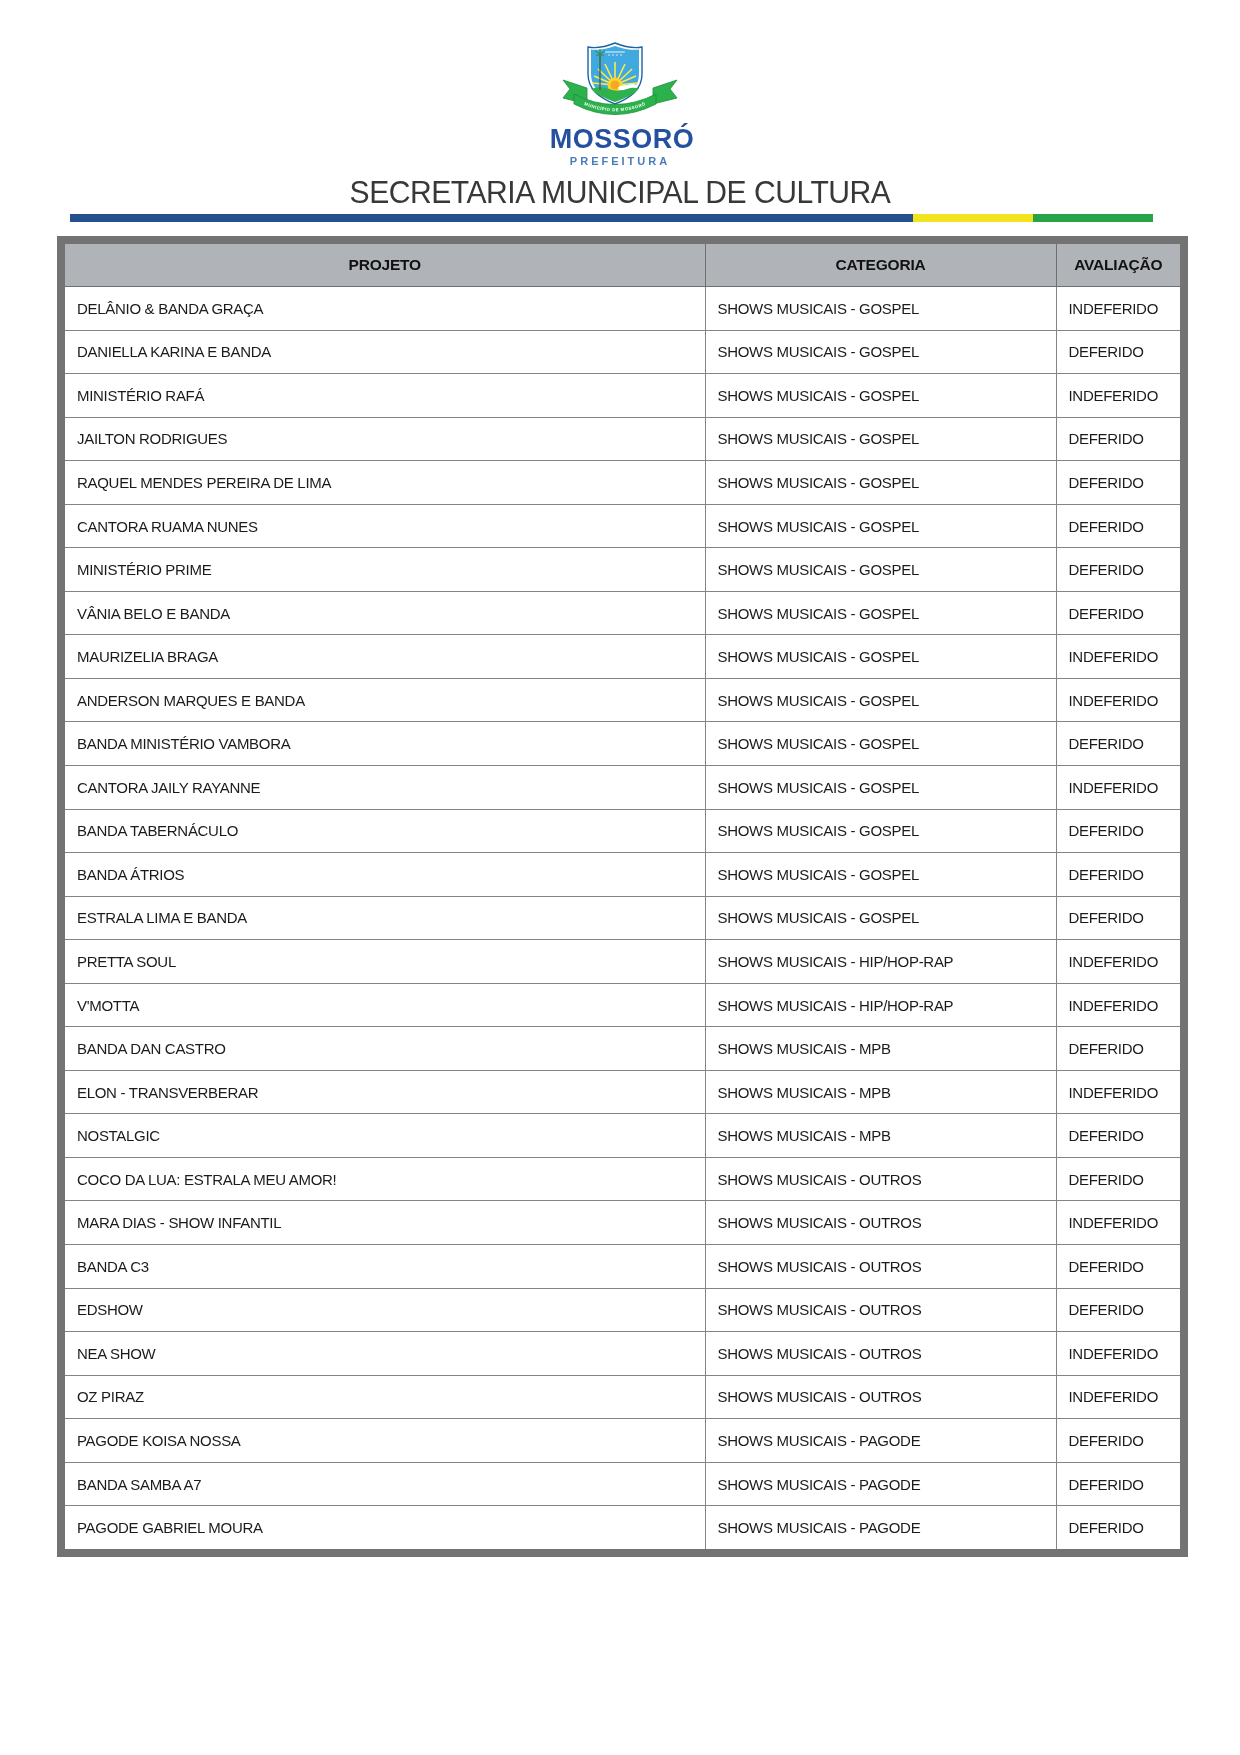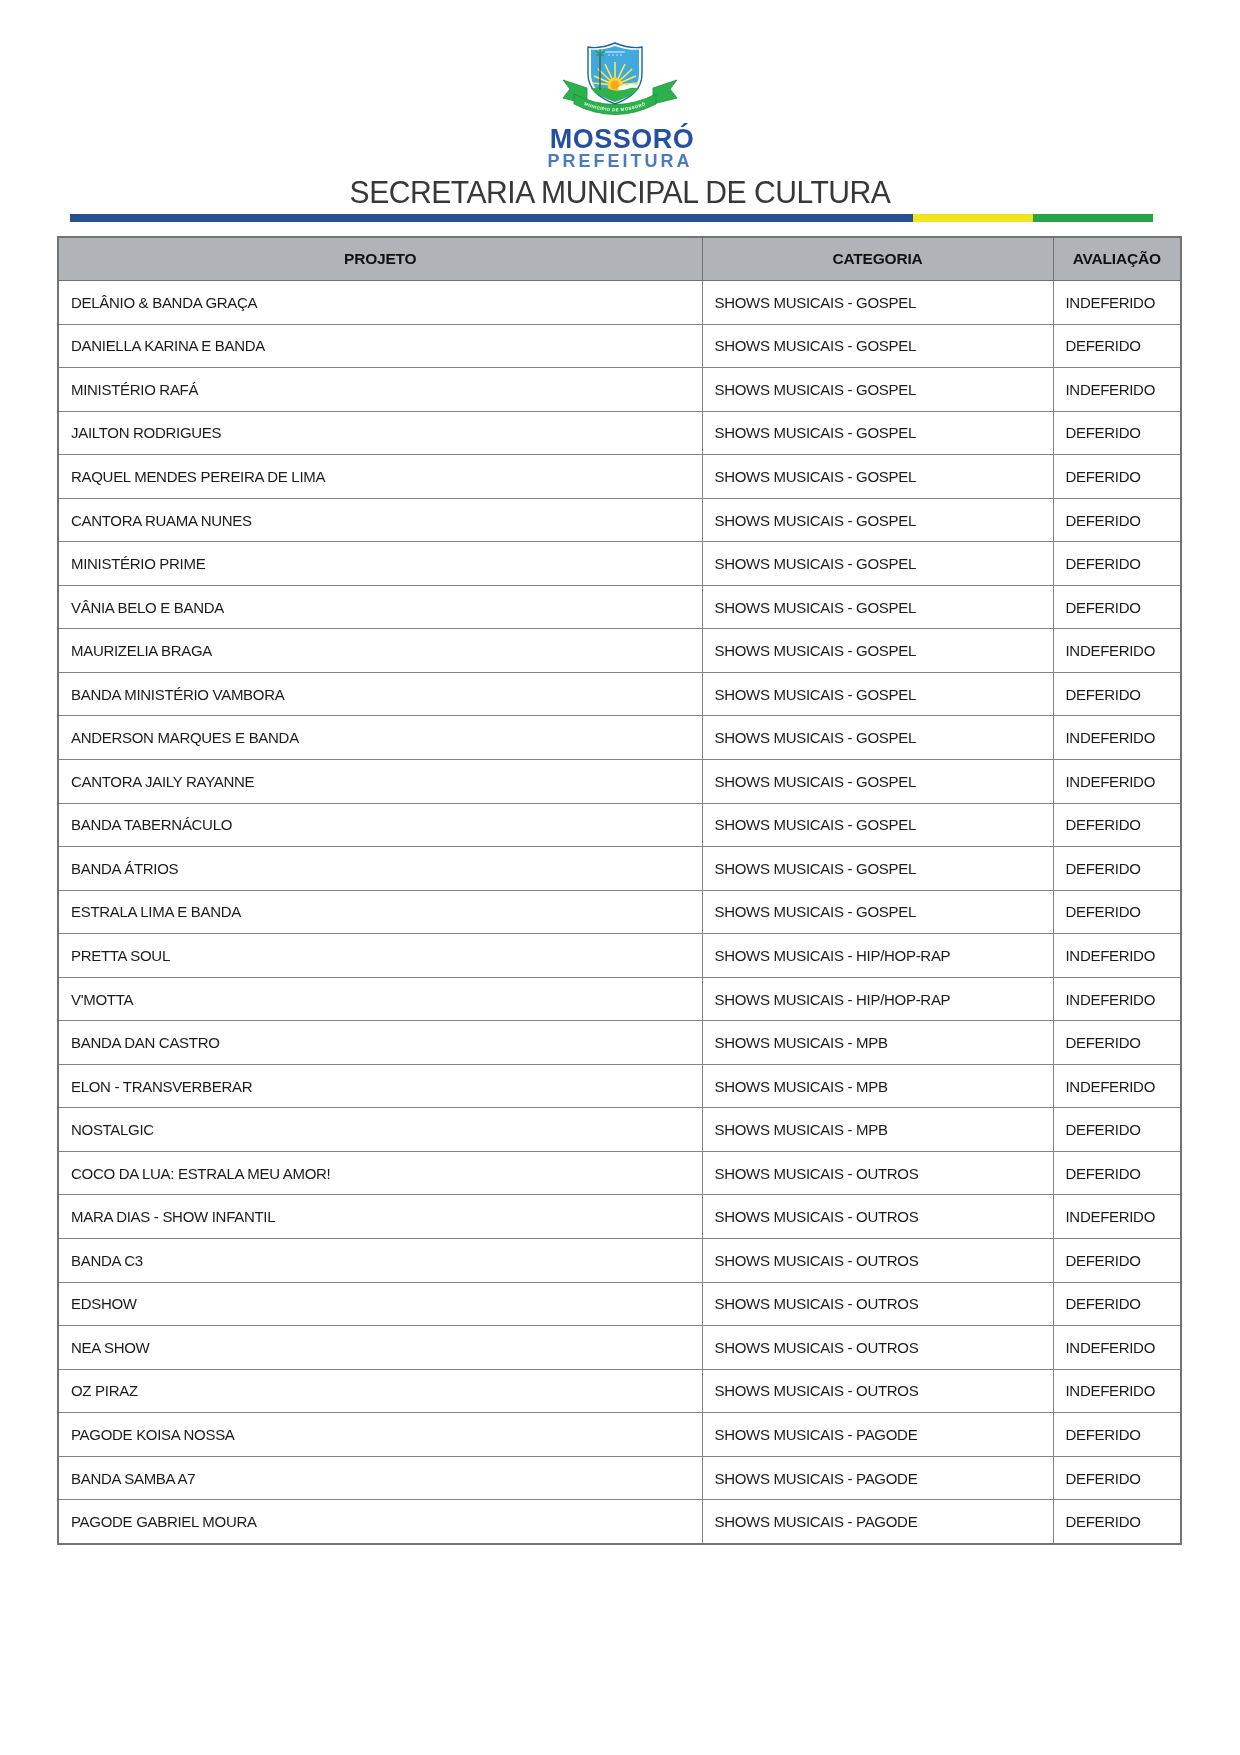--- a/index.html
+++ b/index.html
@@ -16,21 +16,21 @@
   }
   #wordmark{
     position:absolute;left:2px;top:125px;width:1240px;
     text-align:center;
     font-size:27px;font-weight:bold;letter-spacing:0.5px;
     color:#24509f;line-height:28px;
   }
   #subtitle{
     position:absolute;left:0;top:152px;width:1240px;
     text-align:center;
-    font-size:18px;font-weight:bold;letter-spacing:3px;
+    font-size:11px;font-weight:bold;letter-spacing:3px;
     color:#4a7cba;line-height:18px;
   }
   #page-title{
     position:absolute;left:0;top:174px;width:1240px;
     text-align:center;
     font-size:32px;font-weight:500;letter-spacing:-0.5px;
     color:#383838;line-height:36px;
     transform:scaleX(0.94);transform-origin:50% 50%;
     white-space:nowrap;
   }
@@ -58,21 +58,21 @@
   }
   #results-table td{
     border:1.4px solid #848484;
     height:42.55px;
     padding:0 0 0 12px;
     text-align:left;vertical-align:middle;
     letter-spacing:-0.3px;
     white-space:nowrap;overflow:hidden;
     background:#ffffff;
   }
-  #results-table{border:2px solid #737373;}
+  #results-table{border:8px solid #737373;}
   col.c-projeto{width:644px;}
   col.c-categoria{width:351px;}
   col.c-avaliacao{width:128px;}
 </style>
 </head>
 <body>
 
 <div id="page">
 
   <svg id="seal" viewBox="0 0 120 88" xmlns="http://www.w3.org/2000/svg" aria-hidden="true">
@@ -202,28 +202,28 @@
           <td>VÂNIA BELO E BANDA</td>
           <td>SHOWS MUSICAIS - GOSPEL</td>
           <td>DEFERIDO</td>
         </tr>
         <tr>
           <td>MAURIZELIA BRAGA</td>
           <td>SHOWS MUSICAIS - GOSPEL</td>
           <td>INDEFERIDO</td>
         </tr>
         <tr>
+          <td>ANDERSON MARQUES E BANDA</td>
+          <td>SHOWS MUSICAIS - GOSPEL</td>
+          <td>INDEFERIDO</td>
+        </tr>
+        <tr>
           <td>BANDA MINISTÉRIO VAMBORA</td>
           <td>SHOWS MUSICAIS - GOSPEL</td>
           <td>DEFERIDO</td>
-        </tr>
-        <tr>
-          <td>ANDERSON MARQUES E BANDA</td>
-          <td>SHOWS MUSICAIS - GOSPEL</td>
-          <td>INDEFERIDO</td>
         </tr>
         <tr>
           <td>CANTORA JAILY RAYANNE</td>
           <td>SHOWS MUSICAIS - GOSPEL</td>
           <td>INDEFERIDO</td>
         </tr>
         <tr>
           <td>BANDA TABERNÁCULO</td>
           <td>SHOWS MUSICAIS - GOSPEL</td>
           <td>DEFERIDO</td>

